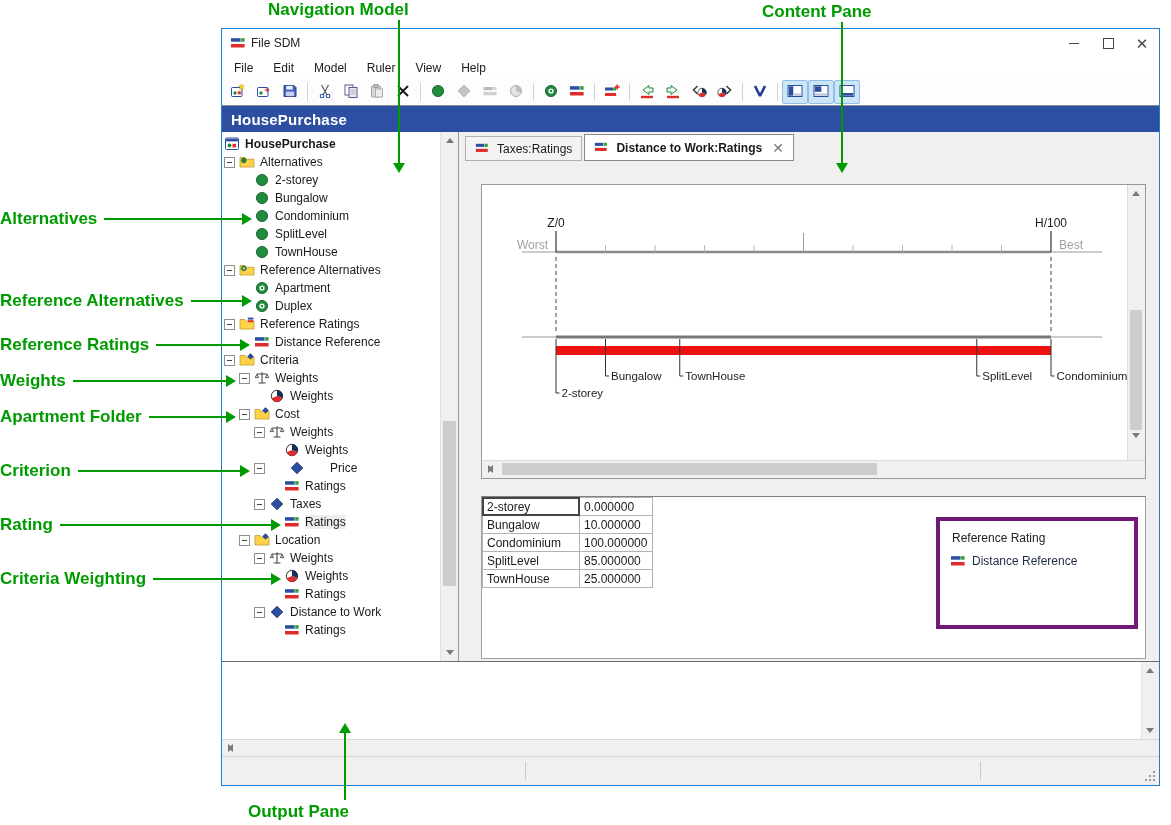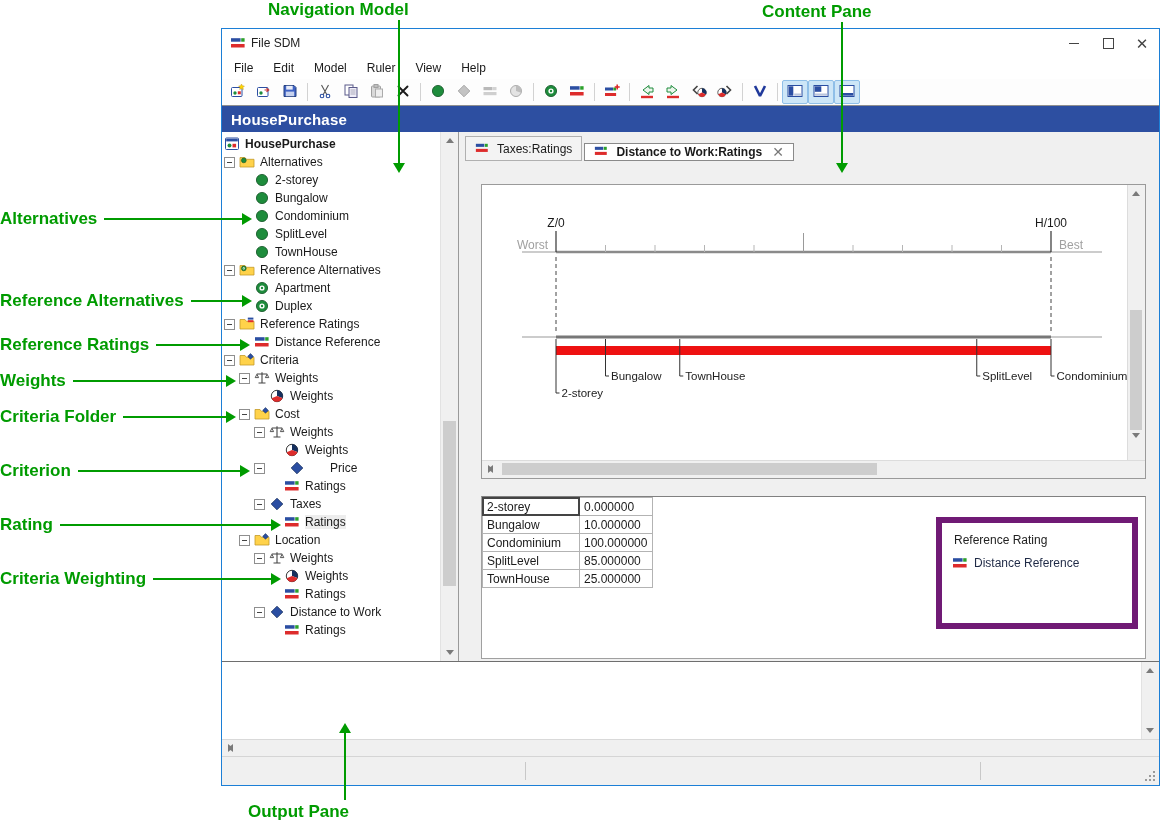--- a/index.html
+++ b/index.html
@@ -46,39 +46,39 @@
   .tri-up{width:0;height:0;border-left:4px solid transparent;border-right:4px solid transparent;border-bottom:5px solid #7a7a7a;}
   .tri-down{width:0;height:0;border-left:4px solid transparent;border-right:4px solid transparent;border-top:5px solid #7a7a7a;}
   .tri-left{width:0;height:0;border-top:4px solid transparent;border-bottom:4px solid transparent;border-right:5px solid #7a7a7a;}
   .tri-right{width:0;height:0;border-top:4px solid transparent;border-bottom:4px solid transparent;border-left:5px solid #7a7a7a;}
   .sb-thumb{position:absolute;background:#cdcdcd;}
 
   
   .content-pane{flex:1 1 auto;background:#f0f0f0;display:flex;flex-direction:column;min-width:0;position:relative;}
   .tabbar{height:29px;display:flex;align-items:flex-end;padding-left:6px;background:#f0f0f0;flex:0 0 auto;}
   .tab{height:25px;display:flex;align-items:center;padding:0 9px;border:1px solid #b0b0b0;background:#f3f3f3;margin-right:2px;box-sizing:border-box;}
-  .tab.active{background:#fff;border-color:#8a8a8a;font-weight:bold;height:18px;}
+  .tab.active{background:#fff;border-color:#8a8a8a;font-weight:bold;height:27px;}
   .tab .ticon{margin-right:6px;}
   .tab-close{margin-left:10px;color:#777;font-size:14px;font-weight:normal;}
 
   .content-body{flex:1 1 auto;position:relative;}
   .chart-box{position:absolute;left:22px;top:23px;width:665px;height:295px;border:1px solid #9a9a9a;background:#fff;box-sizing:border-box;}
   .chart-area{position:absolute;left:0;top:0;width:646px;height:276px;background:#fff;}
   .chart-vscroll{position:absolute;right:0;top:0;width:17px;height:276px;background:#f0f0f0;border-left:1px solid #dcdcdc;}
   .chart-hscroll{position:absolute;left:0;bottom:0;width:100%;height:17px;background:#f0f0f0;border-top:1px solid #dcdcdc;}
 
   .bottom-panel{position:absolute;left:22px;top:335px;width:665px;height:163px;background:#fff;
                 border:1px solid #a0a0a0;border-top-color:#808080;box-sizing:border-box;}
   table.vals{border-collapse:collapse;margin:0;}
   table.vals td{border:1px solid #b3b3b3;height:17px;padding:0 4px;font-size:12px;min-width:60px;}
   table.vals td.name{width:88px;}
   table.vals td.val{width:64px;}
   table.vals td.focused{border:1px solid #444;box-shadow:inset 0 0 0 1px #444;}
 
-  .ref-panel{position:absolute;left:454px;top:20px;width:202px;height:112px;border:6px solid #701a75;background:#fff;box-sizing:border-box;}
+  .ref-panel{position:absolute;left:454px;top:20px;width:202px;height:112px;border:4px solid #701a75;background:#fff;box-sizing:border-box;}
   .ref-title{margin:10px 0 0 12px;color:#222;}
   .ref-item{margin:8px 0 0 10px;display:flex;align-items:center;color:#1f2a46;}
   .ref-item .ticon{margin-right:6px;}
 
   
   .output-pane{height:77px;flex:0 0 auto;background:#fff;border-top:1px solid #6e6e6e;position:relative;}
   .out-vscroll{position:absolute;right:0;top:0;width:17px;height:100%;background:#f0f0f0;border-left:1px solid #e2e2e2;}
   .hscroll-row{height:16px;flex:0 0 auto;background:#f0f0f0;border-top:1px solid #d9d9d9;position:relative;}
   .statusbar{height:28px;flex:0 0 auto;background:#f0f0f0;border-top:1px solid #d5d5d5;position:relative;}
   .status-div{position:absolute;top:5px;bottom:5px;width:1px;background:#c8c8c8;}
@@ -717,21 +717,21 @@
     <span>Reference Ratings</span>
       <span class="line"></span>
       <span class="head-r"></span>
     </div>
   <div class="ann ann-h" style="top:370px;width:236px;">
     <span>Weights</span>
       <span class="line"></span>
       <span class="head-r"></span>
     </div>
   <div class="ann ann-h" style="top:406px;width:236px;">
-    <span>Criteria Folder</span>
+    <span>Apartment Folder</span>
       <span class="line"></span>
       <span class="head-r"></span>
     </div>
   <div class="ann ann-h" style="top:460px;width:250px;">
     <span>Criterion</span>
       <span class="line"></span>
       <span class="head-r"></span>
     </div>
   <div class="ann ann-h" style="top:514px;width:281px;">
     <span>Rating</span>

